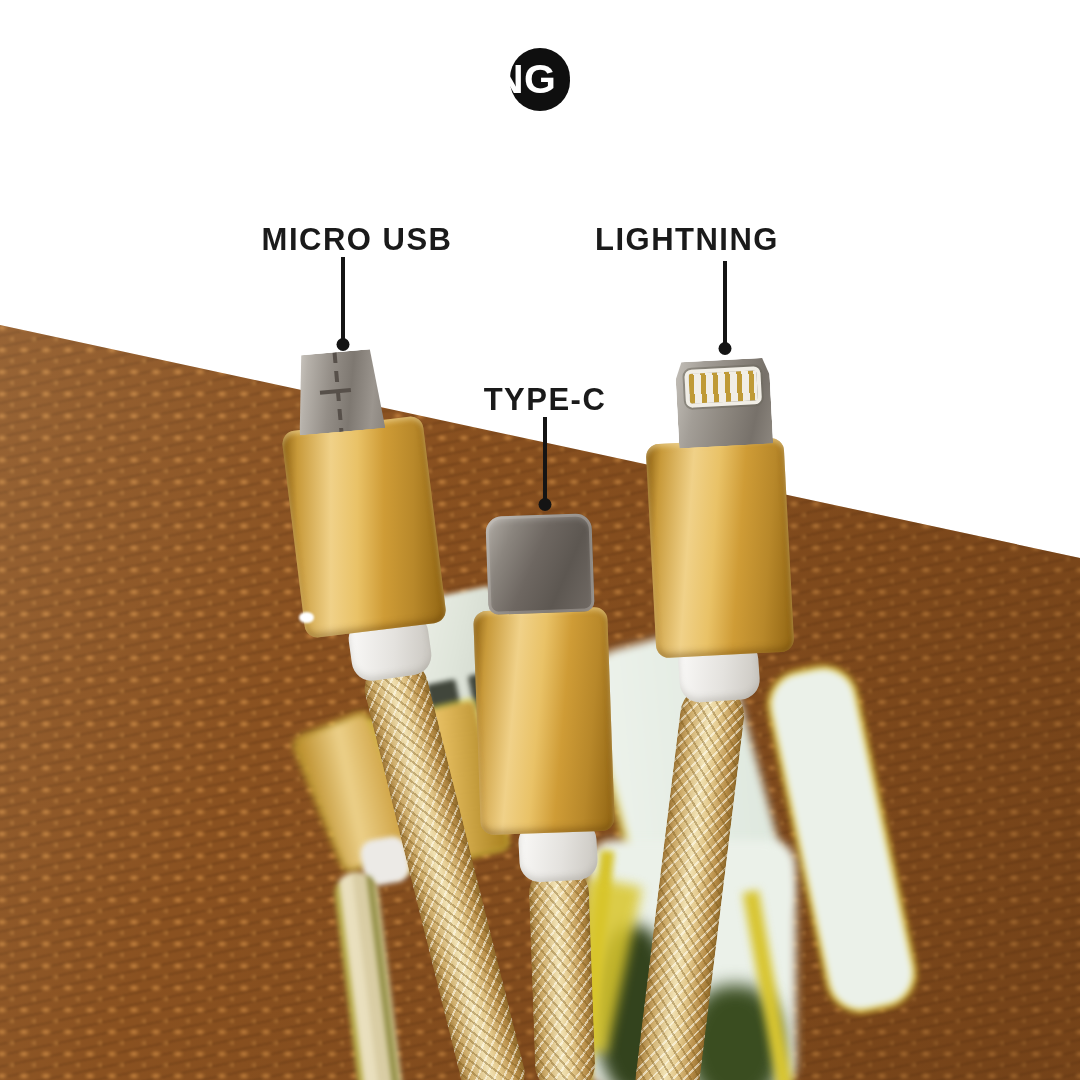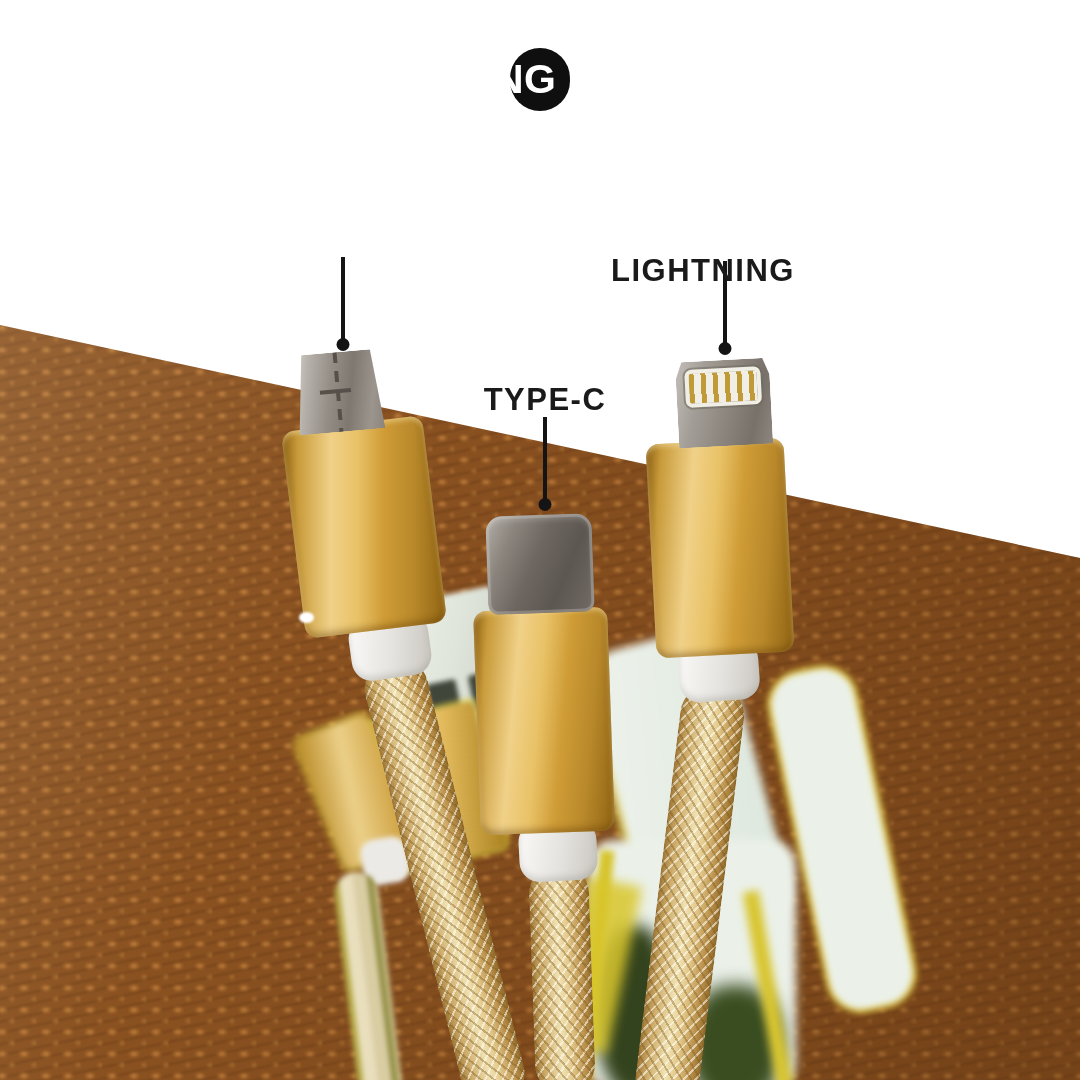--- a/index.html
+++ b/index.html
@@ -127,21 +127,21 @@
   .pointer .dot{position:absolute;left:50%;bottom:-6px;width:13px;height:13px;border-radius:50%;
     background:var(--pointer,#141414);transform:translateX(-50%);}
   .pointer-micro{left:341px;top:257px;height:88px;}
   .pointer-typec{left:543px;top:417px;height:88px;}
   .pointer-light{left:723px;top:261px;height:88px;}
 
   .clabel{z-index:8;transform:translateX(-50%);color:var(--label-text,#1a1a1a);
     font-weight:bold;font-size:31px;letter-spacing:1.5px;white-space:nowrap;}
   .label-micro{left:357px;top:222px;}
   .label-typec{left:545px;top:382px;}
-  .label-light{left:703px;top:222px;margin-top:31px;}
+  .label-light{left:687px;top:222px;}
 
   .banner{left:50%;top:48px;transform:translateX(-50%);z-index:9;
     height:63px;border-radius:32px;padding:0 30px;
     background:var(--banner-bg,#0f0f0f);color:var(--banner-text,#fff);
     display:flex;align-items:center;justify-content:center;
     font-weight:bold;font-size:41px;letter-spacing:.5px;white-space:nowrap;}
 </style>
 </head>
 <body>
 
@@ -196,20 +196,21 @@
   <div class="pointer pointer-micro">
     <span class="dot"></span>
   </div>
   <div class="pointer pointer-typec">
     <span class="dot"></span>
   </div>
   <div class="pointer pointer-light">
     <span class="dot"></span>
   </div>
 
+  <div class="clabel label-micro">MICRO USB</div>
   <div class="clabel label-typec">TYPE-C</div>
   <div class="clabel label-light">LIGHTNING</div>
 
   <div class="banner">
     <span>7-IN-1 CHARGING CONNECTIVITY</span>
   </div>
 
 </div>
 
 </body></html>

